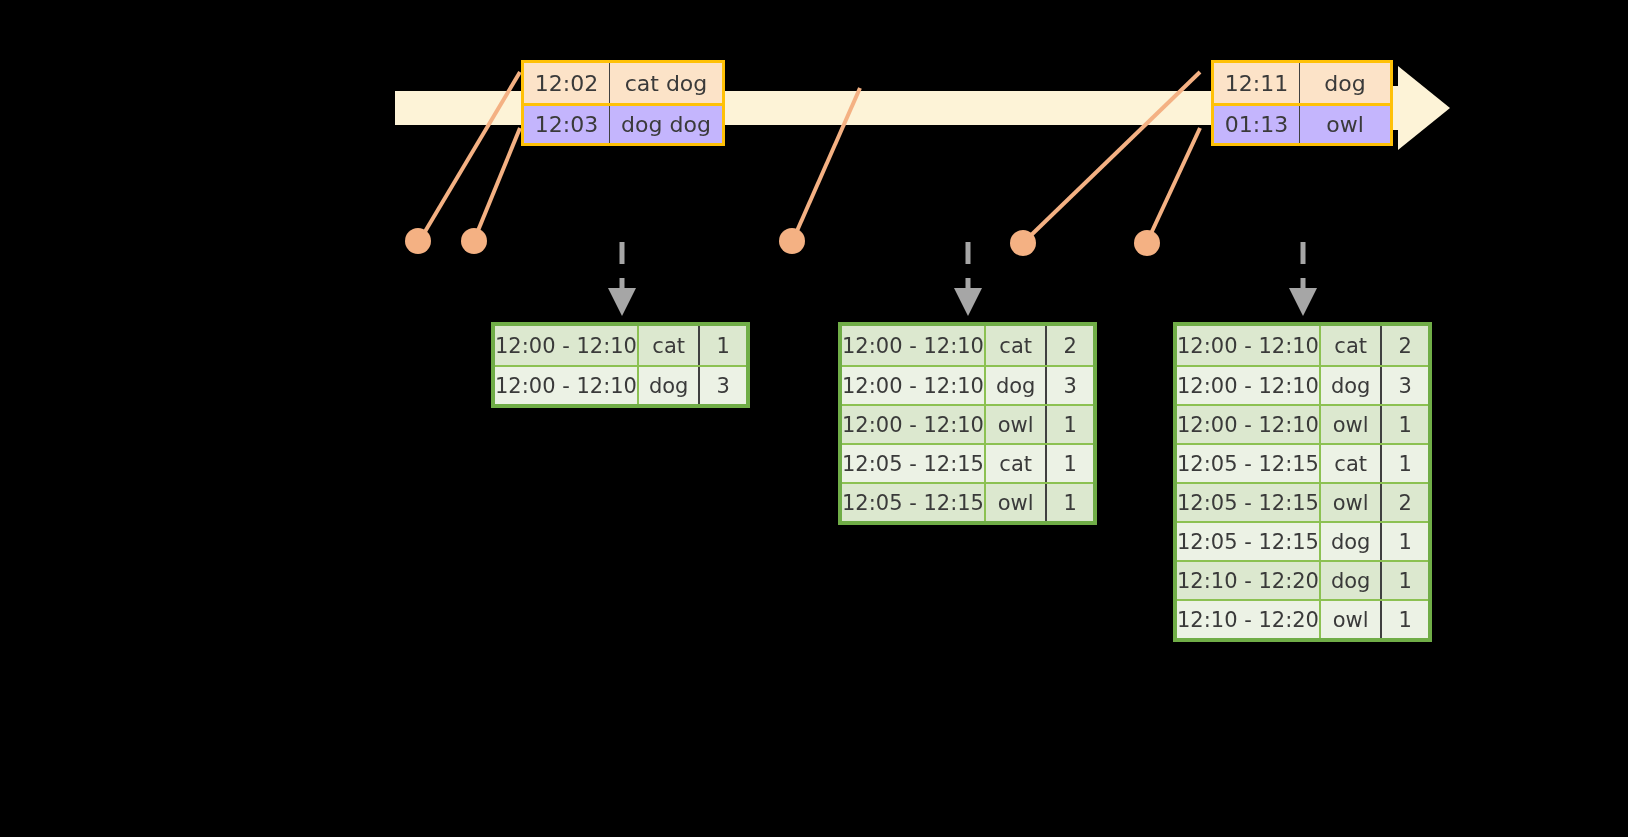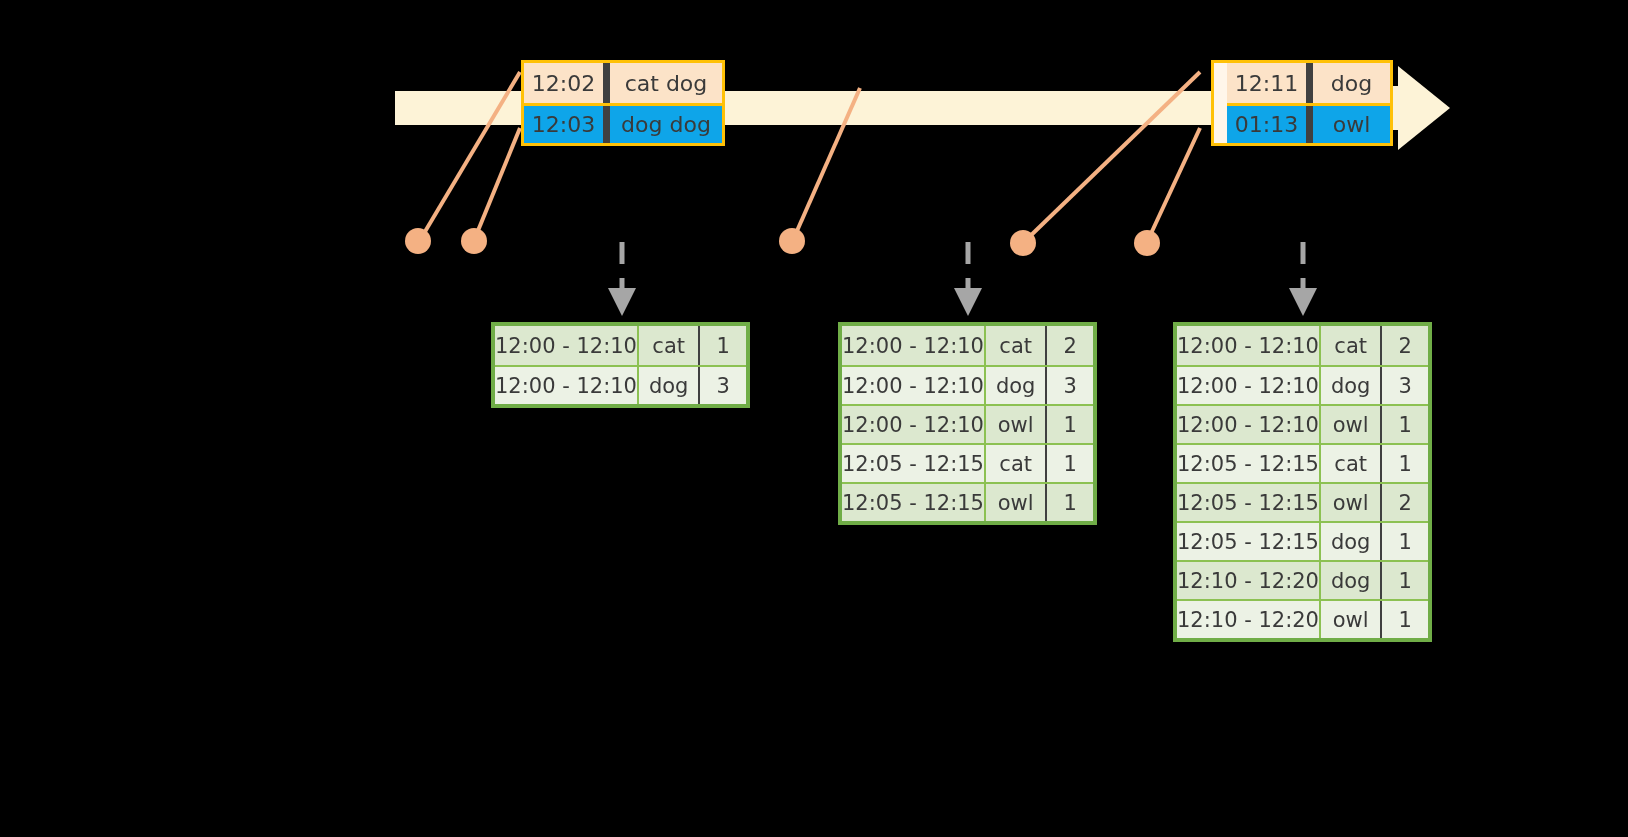--- a/index.html
+++ b/index.html
@@ -62,25 +62,25 @@
     box-sizing: border-box;
   }
   .evt-row + .evt-row { border-top: 3px solid #FFC107; }
   .evt-row.shade .evt-cell { background: #FCE3C8; }
   .evt-cell {
     display: flex;
     align-items: center;
     justify-content: center;
     font-size: 22px;
     color: #3a3a3a;
-    background: #0ea5e9;
+    background: #c4b5fd;
     box-sizing: border-box;
     white-space: nowrap;
   }
-  .evt-cell.time { width: 86px; border-right: 7px solid #404040; }
+  .evt-cell.time { width: 86px; border-right: 1px solid #404040; }
   .evt-cell.words { flex: 1; }
 
   
   .dot {
     position: absolute;
     width: 26px;
     height: 26px;
     border-radius: 50%;
     background: #F4B183;
   }
@@ -159,21 +159,21 @@
       <div class="evt-cell time">12:02</div>
       <div class="evt-cell words">cat dog</div>
     </div>
     <div class="evt-row">
       <div class="evt-cell time">12:03</div>
       <div class="evt-cell words">dog dog</div>
     </div>
   </div>
 
 
-  <div class="evt-box" style="left:1211px; top:60px; width:182px;padding-left:13px;">
+  <div class="evt-box" style="left:1211px; top:60px; width:182px;">
     <div class="evt-row shade">
       <div class="evt-cell time">12:11</div>
       <div class="evt-cell words">dog</div>
     </div>
     <div class="evt-row">
       <div class="evt-cell time">01:13</div>
       <div class="evt-cell words">owl</div>
     </div>
   </div>
 

